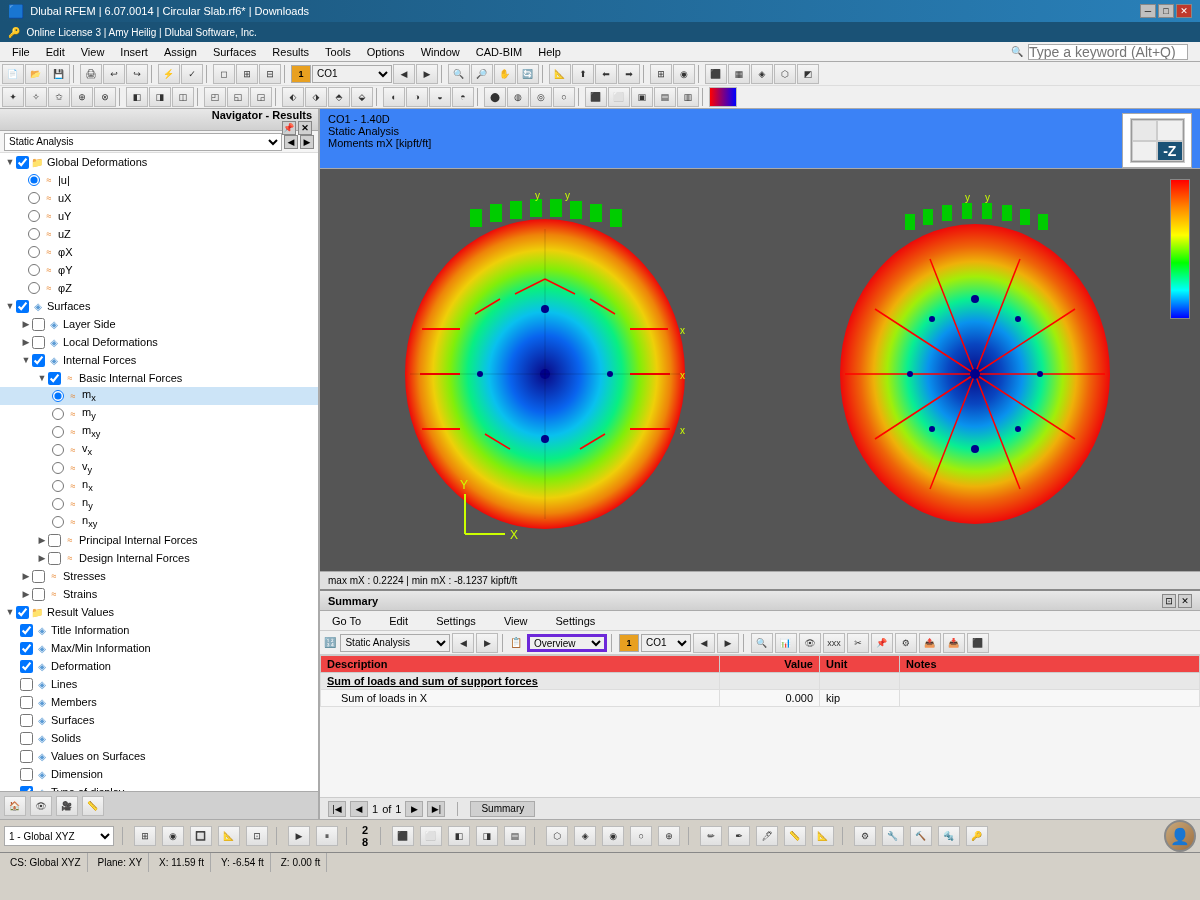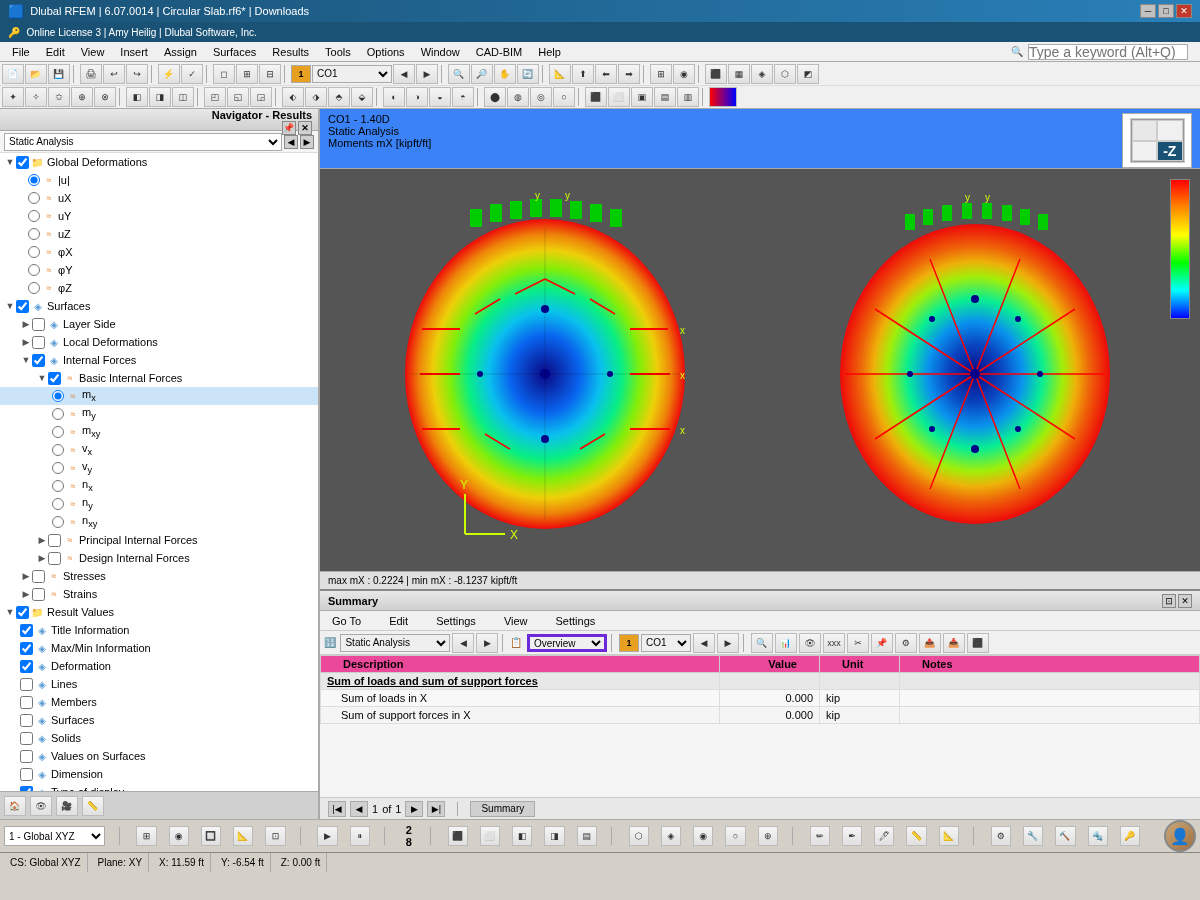--- a/index.html
+++ b/index.html
@@ -65,33 +65,33 @@
     
     .summary-panel { height: 230px; background: #f5f5f5; border-top: 2px solid #888; display: flex; flex-direction: column; }
     .summary-header { height: 20px; background: linear-gradient(to bottom, #e8e8e8, #d0d0d0); border-bottom: 1px solid #aaa; display: flex; align-items: center; justify-content: space-between; padding: 0 8px; }
     .summary-title { font-size: 11px; font-weight: bold; }
     .summary-header-right { display: flex; gap: 2px; }
     .summary-menu { height: 20px; background: #f0f0f0; border-bottom: 1px solid #ccc; display: flex; align-items: center; gap: 12px; padding: 0 4px; }
     .sum-menu-item { padding: 0 8px; height: 20px; display: flex; align-items: center; cursor: pointer; font-size: 11px; }
     .summary-toolbar { height: 24px; background: #f0f0f0; border-bottom: 1px solid #ccc; display: flex; align-items: center; padding: 0 4px; gap: 2px; }
     .summary-table { flex: 1; overflow-y: auto; }
     .sum-table { width: 100%; border-collapse: collapse; font-size: 11px; }
-    .sum-table th { background: #ec4899; border: 1px solid #ccc; padding: 2px 22px; text-align: left; font-weight: bold; }
+    .sum-table th { background: #ef4444; border: 1px solid #ccc; padding: 2px 6px; text-align: left; font-weight: bold; }
     .sum-table td { border: 1px solid #ddd; padding: 2px 6px; }
     .sum-table tr:nth-child(even) { background: #f8f8f8; }
     .sum-table .group-row td { background: #e8e8e8; font-weight: bold; text-decoration: underline; }
     .sum-table .indent td:first-child { padding-left: 20px; }
     .sum-table .value-cell { text-align: right; }
 
     
     .status-bar { height: 20px; background: #d4d0c8; border-top: 1px solid #888; display: flex; align-items: center; padding: 0 4px; gap: 4px; font-size: 10px; }
     .status-seg { padding: 0 6px; border-right: 1px solid #aaa; height: 100%; display: flex; align-items: center; }
 
     
-    .bottom-toolbar { height: 28px; background: #d4d0c8; border-top: 1px solid #aaa; display: flex; align-items: center; padding: 16px 4px; gap: 12px; }
+    .bottom-toolbar { height: 28px; background: #d4d0c8; border-top: 1px solid #aaa; display: flex; align-items: center; padding: 16px 4px; gap: 6px; }
     .bt-select { height: 20px; font-size: 10px; border: 1px solid #aaa; background: white; }
 
     
     .summary-pagination { height: 22px; background: #e8e8e8; border-top: 1px solid #ccc; display: flex; align-items: center; padding: 0 8px; gap: 4px; font-size: 11px; }
     .pag-btn { width: 18px; height: 16px; background: #d0d0d0; border: 1px solid #aaa; display: flex; align-items: center; justify-content: center; font-size: 9px; cursor: pointer; }
 
     .colorbar { position: absolute; right: 10px; top: 10px; width: 20px; height: 140px; background: linear-gradient(to bottom, #ff0000, #ff8800, #ffff00, #00ff00, #00ffff, #0000ff); border: 1px solid #888; }
 
     select, input { font-size: 10px; }
 
@@ -666,26 +666,20 @@
           </thead>
           <tbody>
             <tr class="group-row">
               <td>Sum of loads and sum of support forces</td>
               <td></td>
               <td></td>
               <td></td>
             </tr>
             <tr class="indent">
               <td>Sum of loads in X</td>
-              <td class="value-cell">0.000</td>
-              <td>kip</td>
-              <td></td>
-            </tr>
-            <tr class="indent">
-              <td>Sum of support forces in X</td>
               <td class="value-cell">0.000</td>
               <td>kip</td>
               <td></td>
             </tr>
           </tbody>
         </table>
       </div>
       <div class="summary-pagination">
         <div class="pag-btn">|◀</div>
         <div class="pag-btn">◀</div>

